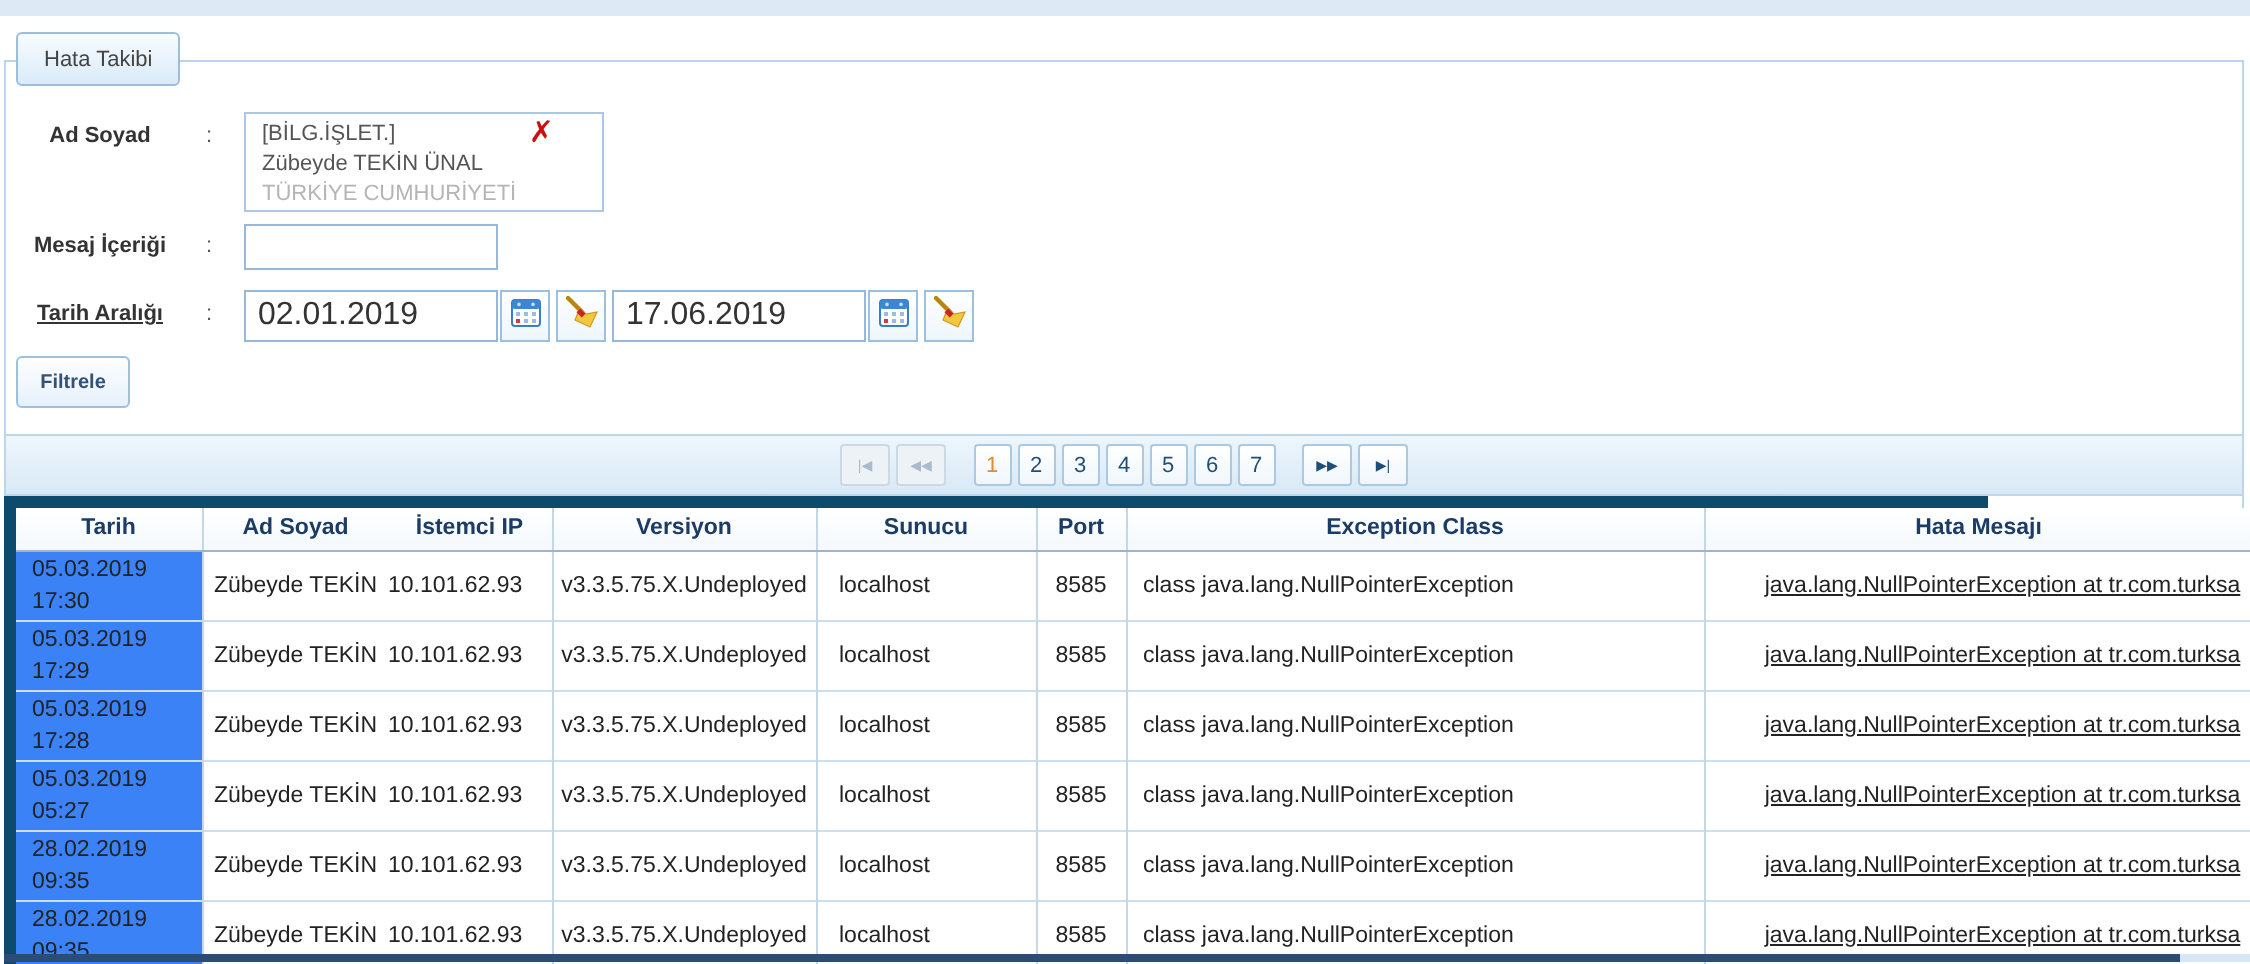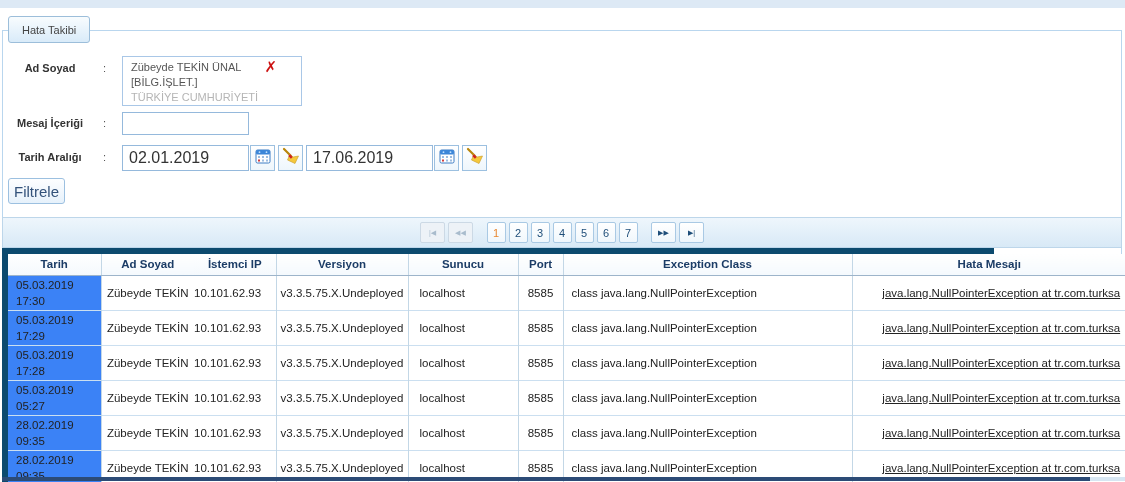--- a/index.html
+++ b/index.html
@@ -28,22 +28,22 @@
     font-size:15px; cursor:pointer; font-style:italic; }
 
   .text-input { position:absolute; background:#fff; border:1px solid #95b9dc;
     font-size:16px; color:#333; padding:0 6px;
     font-family:"Liberation Sans","DejaVu Sans",sans-serif; }
 
   .icon-btn { position:absolute; width:25px; height:26px; background:linear-gradient(#ffffff,#eef6fc);
     border:1px solid #9cc0e0; display:flex; align-items:center; justify-content:center; cursor:pointer; }
 
   .btn { background:linear-gradient(#fdfeff,#e6f1fb); border:1px solid #9cc0e0; border-radius:3px;
-    color:#33527a; font-size:15px; cursor:pointer;
-    font-family:"Liberation Sans","DejaVu Sans",sans-serif; }
+    color:#33527a; font-size:10px; cursor:pointer;
+    font-family:"Liberation Sans","DejaVu Sans",sans-serif;font-weight:bold; }
   .filter-btn { position:absolute; left:8px; top:178px; width:57px; height:26px; }
 
   .pagbar { position:absolute; left:2px; top:217px; width:1120px; height:31px;
     background:linear-gradient(#eef6fc,#d8e9f6); border:1px solid #bdd6ea;
     display:flex; align-items:center; justify-content:center; z-index:2; }
   .pg-btn { min-width:25px; height:21px; margin:0 1.5px; padding:0 4px;
     border:1px solid #a9c9e4; border-radius:2px; background:linear-gradient(#ffffff,#f0f7fc);
     color:#1f4e79; font-size:7px; letter-spacing:0px; display:flex; align-items:center;
     justify-content:center; cursor:pointer; }
   .pg-btn.page { font-size:11px; min-width:19px; padding:0; }
@@ -84,31 +84,31 @@
 <div class="canvas">
 
   <div class="topbar"></div>
 
   <div class="fieldset-border"></div>
   <div class="legend">Hata Takibi</div>
 
   <div class="form-label" style="top:62px;">Ad Soyad</div>
   <div class="form-colon" style="top:62px;">:</div>
   <div class="person-box">
+    <div>[BİLG.İŞLET.]</div>
     <div>Zübeyde TEKİN ÜNAL</div>
-    <div>[BİLG.İŞLET.]</div>
     <div class="muted">TÜRKİYE CUMHURİYETİ</div>
     <span class="clear-x">✗</span>
   </div>
 
   <div class="form-label" style="top:117px;">Mesaj İçeriği</div>
   <div class="form-colon" style="top:117px;">:</div>
   <input class="text-input" style="left: 122px; top: 112px; width: 127px; height: 23px;" value="">
 
-  <div class="form-label" style="top:151px;">Tarih Aralığı</div>
+  <div class="form-label" style="top:151px;text-decoration:underline;">Tarih Aralığı</div>
   <div class="form-colon" style="top:151px;">:</div>
   <input class="text-input" style="left: 122px; top: 145px; width: 127px; height: 26px;" value="02.01.2019">
   <div class="icon-btn" style="left:250px; top:145px;">
     <span>
       <svg width="16" height="16" viewBox="0 0 16 16">
         <rect x="1" y="2" width="14" height="13" rx="1.5" fill="#fff" stroke="#3c7cc4" stroke-width="1"></rect>
         <rect x="1" y="2" width="14" height="4.5" rx="1.5" fill="#3c86d8"></rect>
         <circle cx="4.5" cy="4.2" r="0.9" fill="#bfe0ff"></circle>
           <circle cx="11.5" cy="4.2" r="0.9" fill="#bfe0ff"></circle>
         <rect x="3" y="8" width="2" height="2" fill="#9bbce0"></rect>

